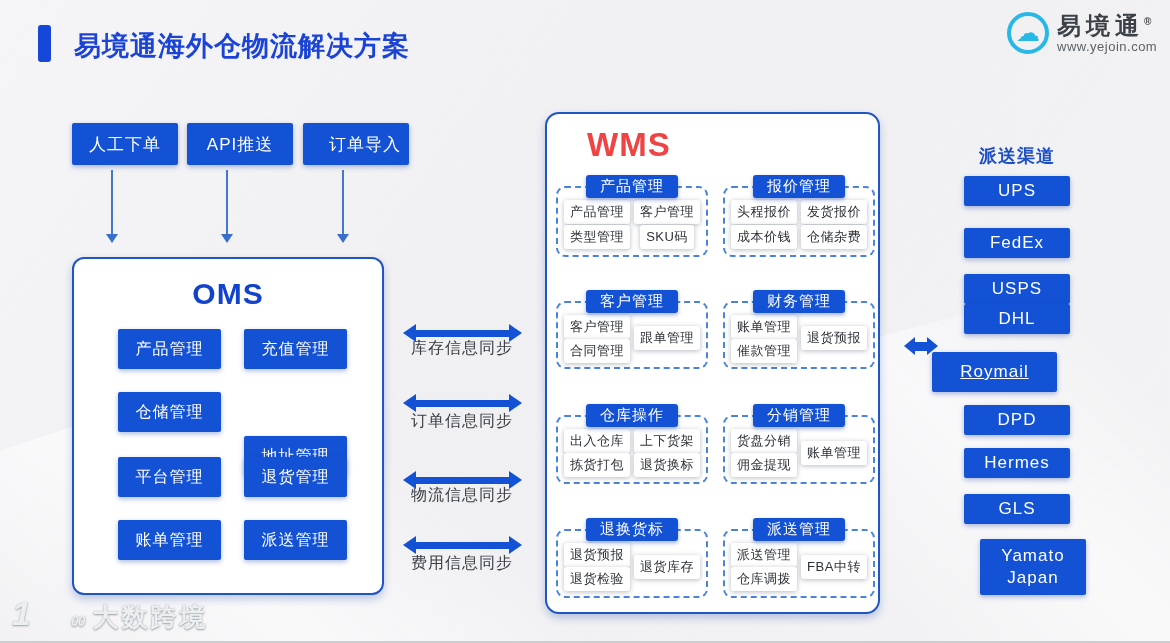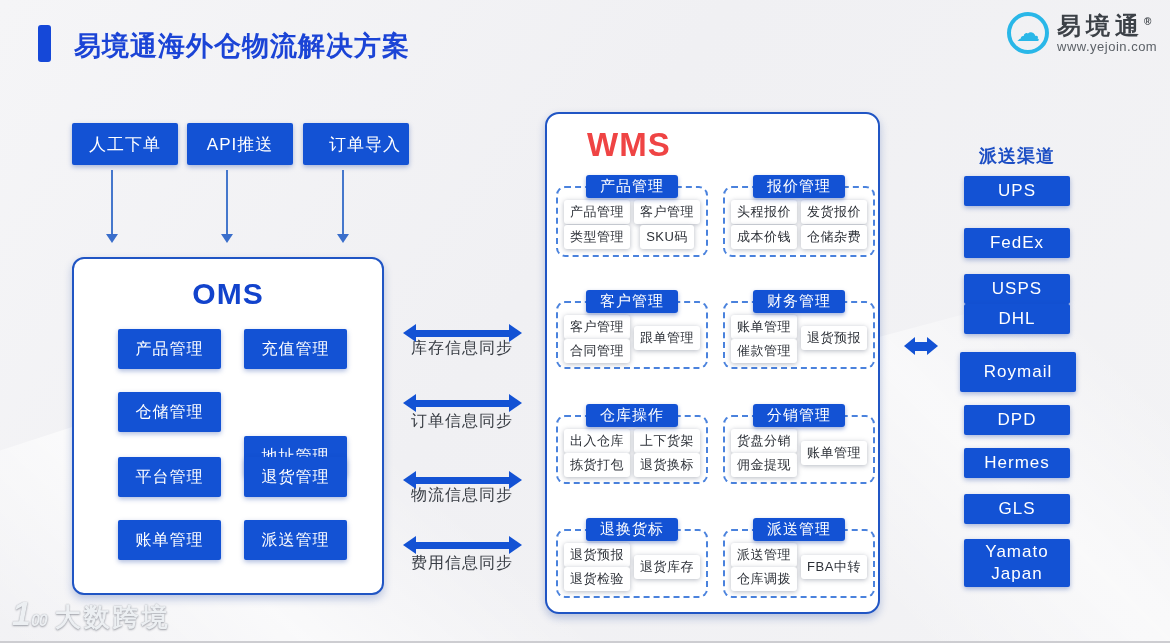--- a/index.html
+++ b/index.html
@@ -72,28 +72,28 @@
 
   
   .xchg { position:absolute; left:904px; top:337px; width:34px; height:18px; display:flex; align-items:center; }
   .xchg::before { content:""; width:0; height:0; border-top:9px solid transparent; border-bottom:9px solid transparent; border-right:11px solid #1352d4; }
   .xchg::after  { content:""; width:0; height:0; border-top:9px solid transparent; border-bottom:9px solid transparent; border-left:11px solid #1352d4; }
   .xchg .bar { flex:1; height:9px; background:#1352d4; }
 
   
   .ch-title { position:absolute; left:960px; top:144px; width:114px; text-align:center; font-size:18px; font-weight:bold; color:#1c4ec4; letter-spacing:1px; }
   .ch-btn { left:964px; width:106px; height:30px; font-size:17px; letter-spacing:1px; }
-  .ch-roymail { left:960px; width:116px; height:40px; }
-  .ch-yamato { height:48px; text-align:center; line-height:1.3; }
+  .ch-roymail { left:932px; width:125px; height:40px;text-decoration:underline; }
+  .ch-yamato { height:56px; text-align:center; line-height:1.3;margin-left:16px; }
 
   
   .watermark { position:absolute; left:12px; top:596px; display:flex; align-items:flex-start;
     color:#eceff2; font-weight:bold; text-shadow:0 1px 2px rgba(150,152,160,.9), 0 0 1px rgba(150,152,160,.7); }
   .wm-mark { font-size:34px; line-height:1; font-style:italic; }
-  .wm-sup { font-size:16px; line-height:1; position:relative; top:1px; letter-spacing:-1px; }
+  .wm-sup { font-size:14px; line-height:1; position:relative; top:1px; letter-spacing:-1px;margin-left:40px; }
   .wm-text { font-size:26px; letter-spacing:3px; margin-left:8px; margin-top:4px; }
 </style>
 </head>
 <body>
 
 <div class="stage">
   <div class="bg-streak s1"></div>
   <div class="bg-streak s2"></div>
 
   <div class="accent-bar"></div>

